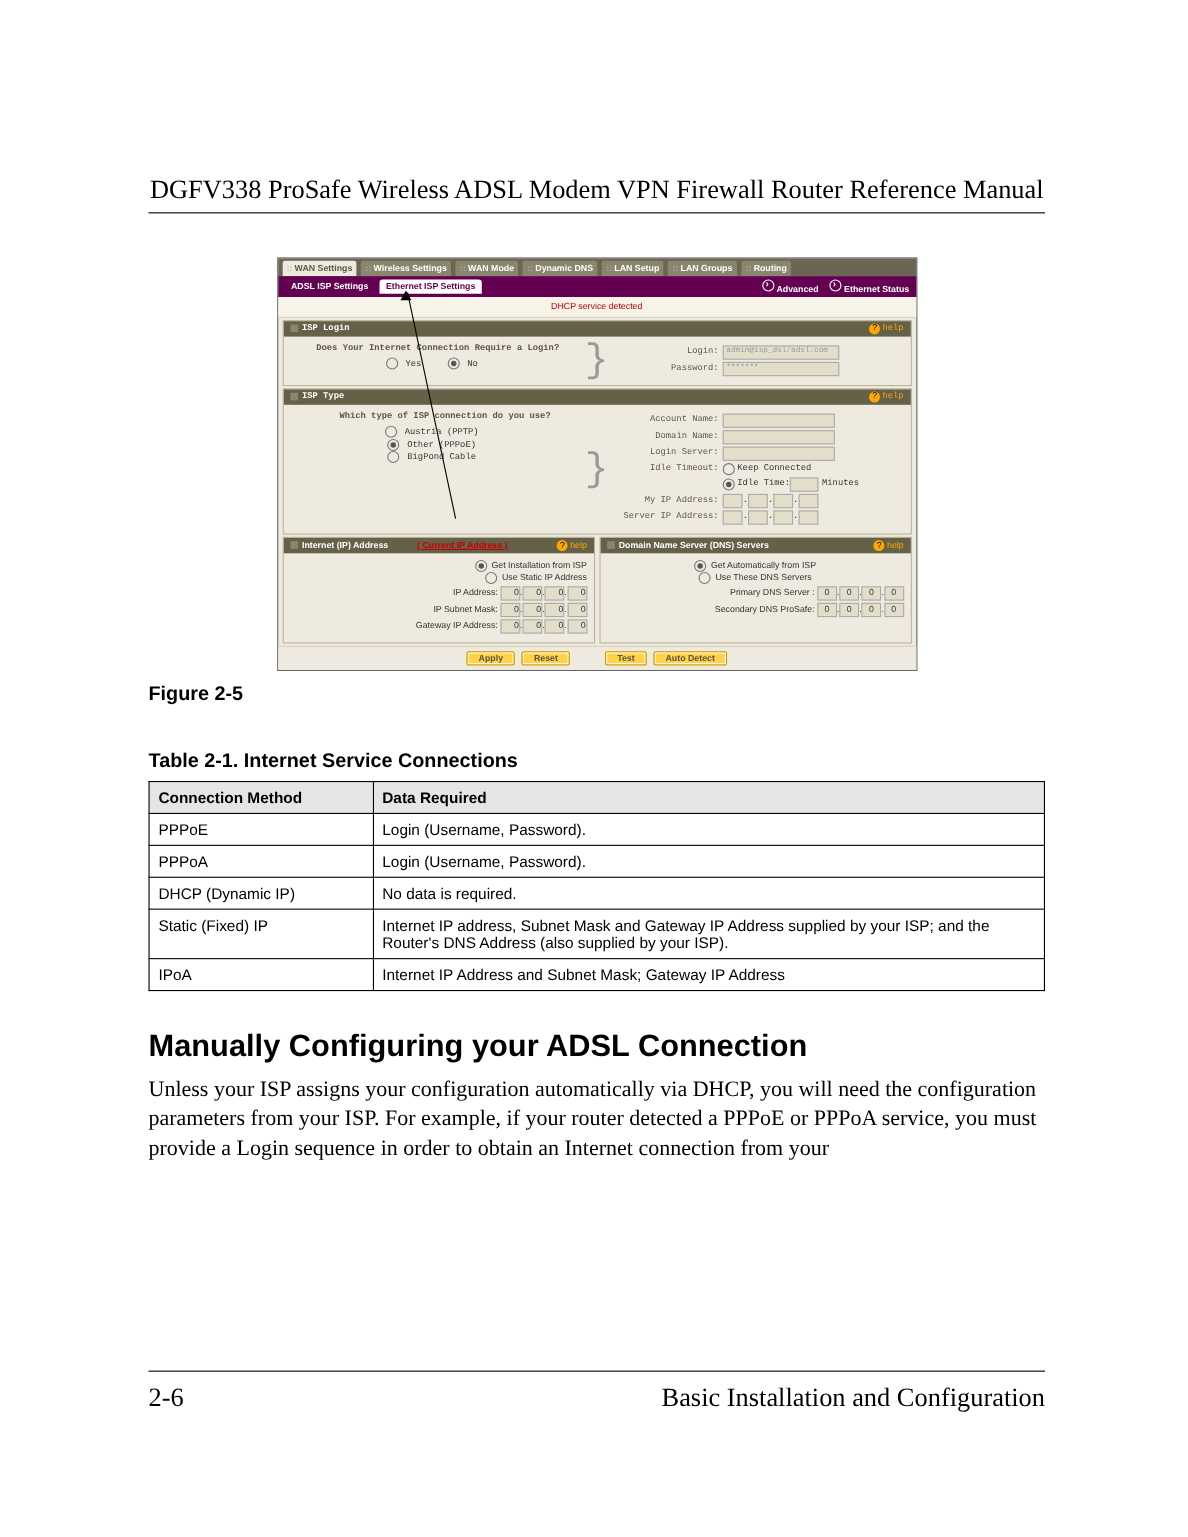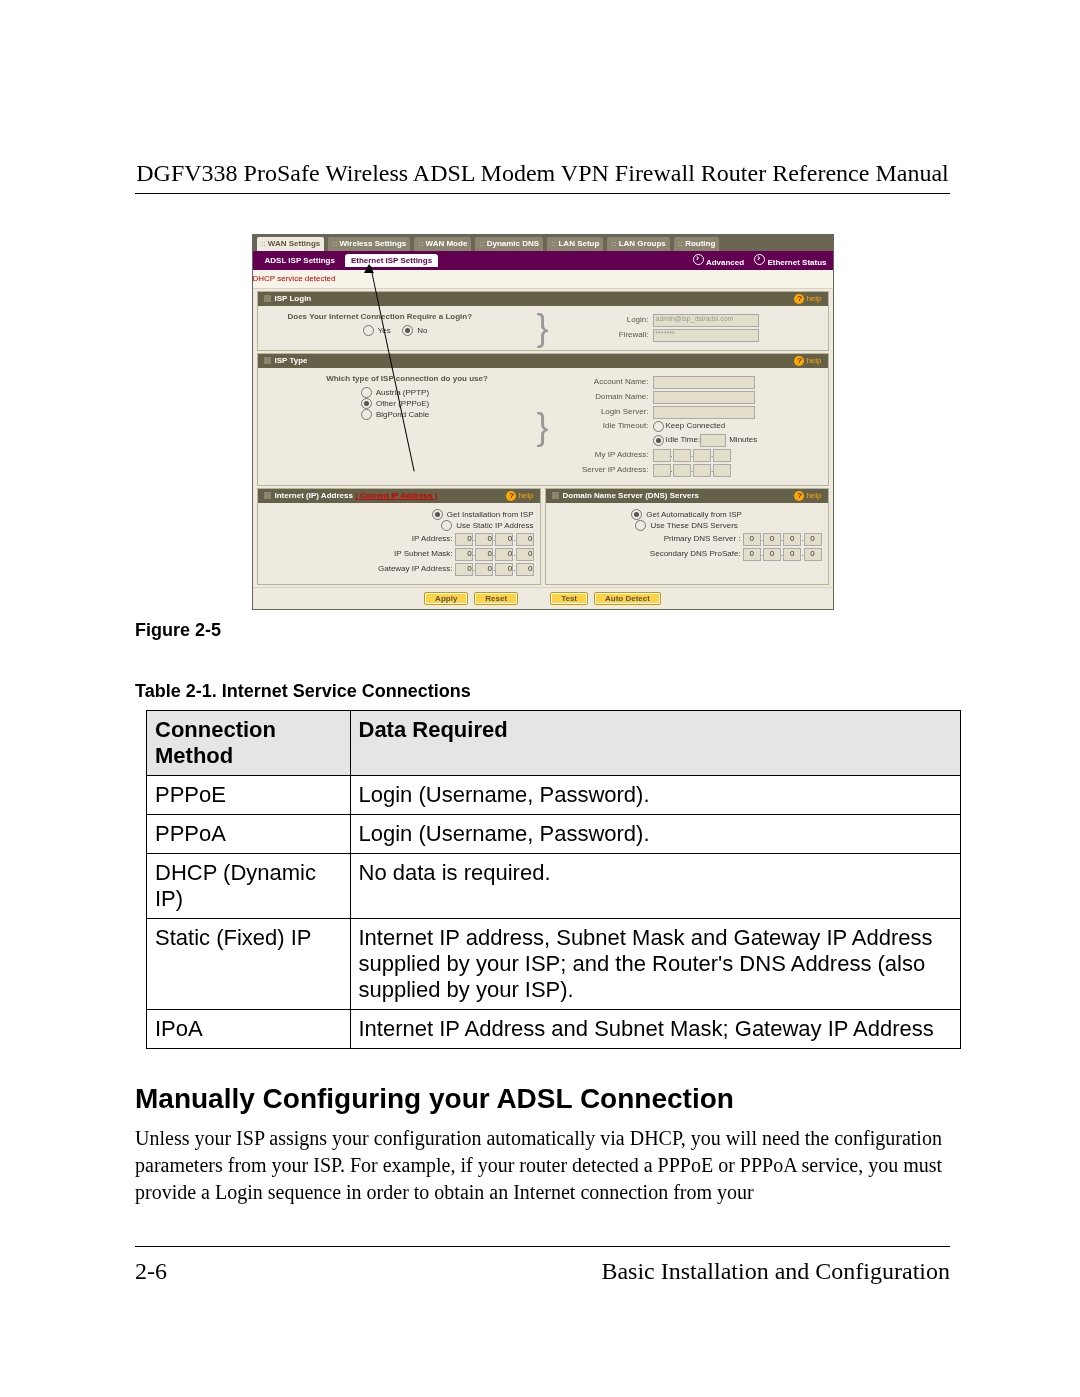--- a/index.html
+++ b/index.html
@@ -63,30 +63,32 @@
     padding: 3px 6px;
     align-items: center;
     font-weight: bold;
   }
   .subtab { padding: 2px 6px; border-radius: 3px 3px 0 0; margin-right: 4px; }
   .subtab.active { background: #fff; color: #640052; }
   .subbar-right { margin-left: auto; display:flex; gap:10px; align-items:center; color:#fff; }
   .ring { display:inline-block; width:9px; height:9px; border:1px solid #fff; border-radius:50%; position:relative; }
   .ring::after { content:"›"; position:absolute; left:2px; top:-2px; font-size:9px; }
   .detectbar {
+    text-align: center;
     color: #b00;
     padding: 4px 0;
     background: #f7f3e8;
     border-bottom: 1px solid #d8d2bf;
     position: relative;
   }
   .panel {
     margin: 2px 4px;
     border: 1px solid #b8b49a;
     background: #efeadf;
+    font-family: Liberation Mono, monospace;
   }
   .panelhdr {
     background: #656048;
     color: #fff;
     font-weight: bold;
     padding: 2px 6px;
     display:flex;
     align-items:center;
   }
   .panelhdr .sq { display:inline-block; width:7px; height:7px; background:#8a856e; margin-right:4px; }
@@ -102,42 +104,42 @@
   .frow { white-space:nowrap; margin:2px 0; display:flex; align-items:center; }
   .flabel { color:#5b5740; text-align:right; width: 90px; display:inline-block; margin-right:4px;}
   .inp { display:inline-block; height:11px; background:#fff; border:1px solid #aaa; vertical-align:middle; }
   .inp.dis { background:#e3deca; }
   .inp.med { width: 100px; }
   .oct { width:16px; }
   .brace { font-size:36px; color:#999; line-height:0.7; padding:0 6px;}
   .smallpanels { display:flex; gap:4px; margin:2px 4px; }
   .smallpanel { flex:1; border:1px solid #b8b49a; }
   .smallpanel .panelhdr { font-size:8px; }
-  .linkred { color:#c00; text-decoration:underline; }
+  .linkred { color:#c00; text-decoration:underline;margin-left:24px; }
   .btnbar { display:flex; gap:6px; justify-content:center; padding:4px; background:#efeadf; border-top:1px solid #d8d2bf; color:#5b5740; font-weight:bold; }
   .ybtn { background:#ffd24a; border:1px solid #c89a00; padding:1px 10px; border-radius:2px; box-shadow:0 0 0 1px #fff inset;text-align:right; }
   .arrow-line {
     position:absolute;
     top:266px; left:370px;
     width:1px; height:210px;
     background:#000;
     transform: rotate(-12deg);
     transform-origin: top;
     pointer-events:none;
   }
   .arrow-head {
     position:absolute; top:264px; left:364px;
     width:0;height:0;border-left:5px solid transparent;border-right:5px solid transparent;border-bottom:9px solid #000;
     pointer-events:none;
   }
 
   
   .fig-caption { font-family: Arial, Helvetica, sans-serif; font-weight:bold; font-size:18px; margin: 8px 0 40px 0; }
   .tbl-caption { font-family: Arial, Helvetica, sans-serif; font-weight:bold; font-size:18px; margin: 0 0 8px 0; }
-  table.doc { border-collapse: collapse; width:100%; font-family: Arial, Helvetica, sans-serif; font-size:22px;margin-left:11px; }
+  table.doc { border-collapse: collapse; width:100%; font-family: Arial, Helvetica, sans-serif; font-size:14px; }
   table.doc th, table.doc td { border:1px solid #000; padding:6px 8px; text-align:left; vertical-align:top; }
   table.doc th { background:#e5e5e5; font-weight:bold; }
   h2.section { font-family: Arial, Helvetica, sans-serif; font-size:28px; margin:34px 0 10px 0; }
   p.body { font-size:20px; line-height:1.35; margin:0 0 10px 0; }
 
   .footer-rule { border:none; border-top:1px solid #000; position:absolute; left:135px; right:130px; bottom:142px; }
   .footer-row { position:absolute; left:135px; right:130px; bottom:112px; display:flex; justify-content:space-between; font-size:24px; }
   .footer-ver { position:absolute; left:0; right:0; bottom:80px; text-align:center; font-style:italic; font-size:19px; }
 </style>
 </head>
@@ -206,21 +208,21 @@
             <span class="radio sel"></span> <span>No</span>
           </div>
         </div>
         <div style="align-self:center" class="brace">}</div>
         <div class="colR">
           <div class="frow">
               <span class="flabel">Login:</span>
               <span class="inp dis med" style="color:#999;font-size:7px;padding:0 2px;overflow:hidden">admin@isp_dsl/adsl.com</span>
             </div>
           <div class="frow">
-              <span class="flabel">Firewall:</span>
+              <span class="flabel">Password:</span>
               <span class="inp dis med" style="color:#999;font-size:7px;padding:0 2px">*******</span>
             </div>
         </div>
       </div>
     </div>
 
     <div class="panel">
       <div class="panelhdr">
           <span class="sq"></span>
           <span>ISP Type</span>

